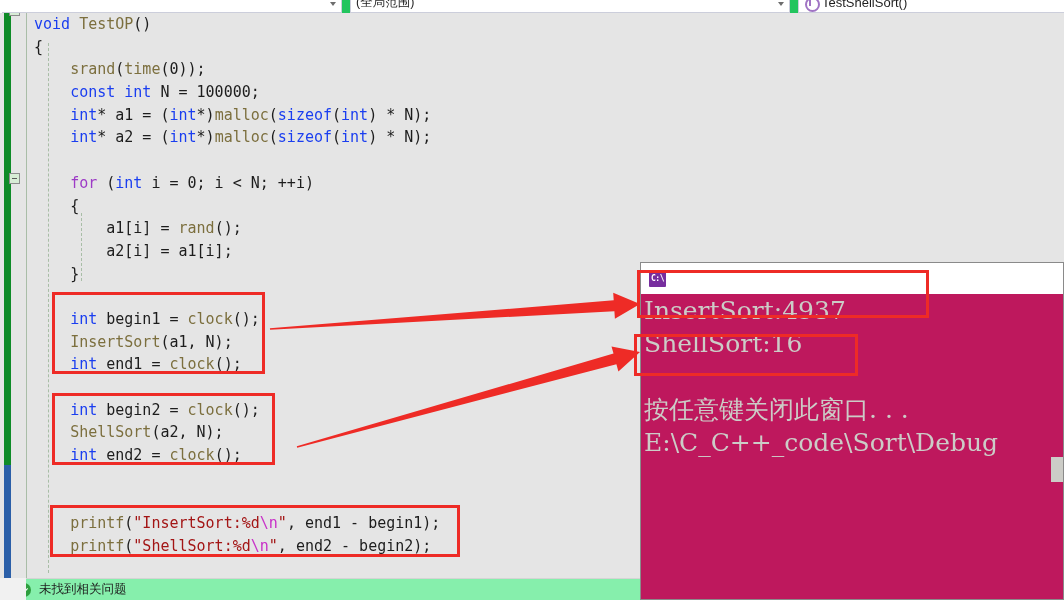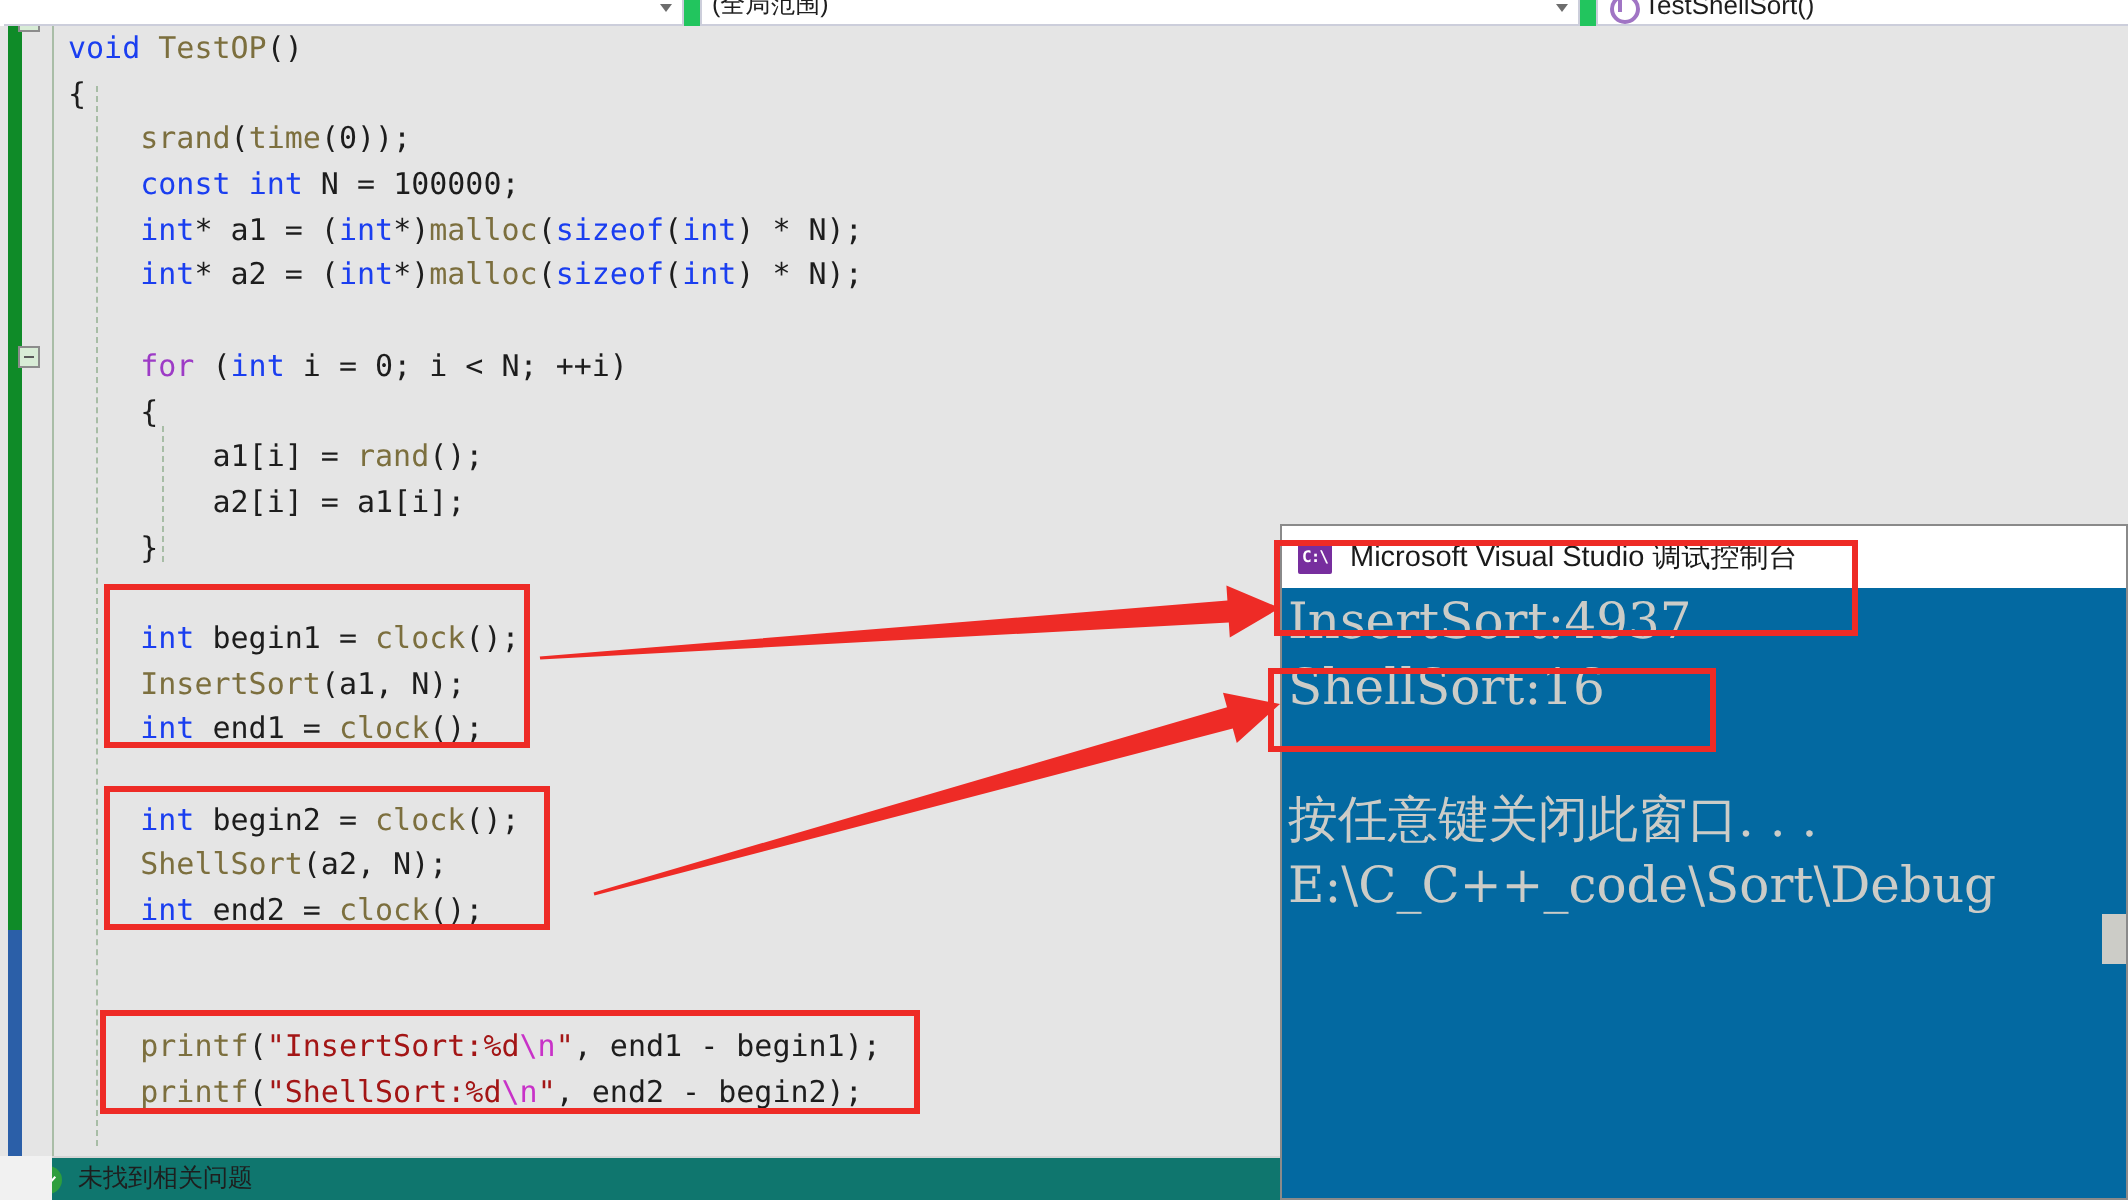--- a/index.html
+++ b/index.html
@@ -200,21 +200,21 @@
   .console-title {
     font-family: "Liberation Sans", sans-serif;
     font-size: 14.5px;
     color: #1a1a1a;
     white-space: nowrap;
   }
   .console-body {
     position: absolute;
     left: 0; top: 31px;
     width: 424px; height: 306px;
-    background: #0369a1;
+    background: #be185d;
     font-family: "DejaVu Serif", "Liberation Serif", serif;
     font-size: 25px;
     line-height: 33px;
     color: #ccccc7;
     white-space: pre;
     padding-left: 3px;
   }
   .console-line { height: 33px; }
   .console-blank { height: 33px; }
   .console-cursor {
@@ -222,21 +222,21 @@
     left: 410px; top: 194px;
     width: 14px; height: 25px;
     background: #ccccc7;
   }
 
   
   .statusbar {
     position: absolute;
     left: 0; top: 578px;
     width: 640px; height: 22px;
-    background: #0f766e;
+    background: #86efac;
     border-top: 1px solid #d4d4d4;
     display: flex;
     align-items: center;
     padding-left: 17px;
     z-index: 30;
   }
   .status-check {
     width: 14px; height: 14px;
     border-radius: 50%;
     background: #2e9e3e;
@@ -304,21 +304,20 @@
 
   <div class="status-left-strip"></div>
   <div class="statusbar">
     <span class="status-check"></span>
     <span class="status-text">未找到相关问题</span>
   </div>
 
   <div class="console">
     <div class="console-titlebar">
       <span class="console-icon">C:\</span>
-      <span class="console-title">Microsoft Visual Studio 调试控制台</span>
     </div>
     <div class="console-body" id="console-body"><div class="console-line">InsertSort:4937</div><div class="console-line">ShellSort:16</div><div class="console-blank">&nbsp;</div><div class="console-line">按任意键关闭此窗口. . .</div><div class="console-line">E:\C_C++_code\Sort\Debug</div></div>
     <div class="console-cursor"></div>
   </div>
 
   <div id="boxes-layer">
       <div class="redbox" style="left: 52px; top: 292px; width: 213px; height: 82px; border-color: rgb(238, 43, 38);"></div>
       <div class="redbox" style="left: 52px; top: 393px; width: 223px; height: 72px; border-color: rgb(238, 43, 38);"></div>
       <div class="redbox" style="left: 50px; top: 505px; width: 410px; height: 52px; border-color: rgb(238, 43, 38);"></div>
       <div class="redbox" style="left: 637px; top: 270px; width: 292px; height: 48px; border-color: rgb(238, 43, 38);"></div>

